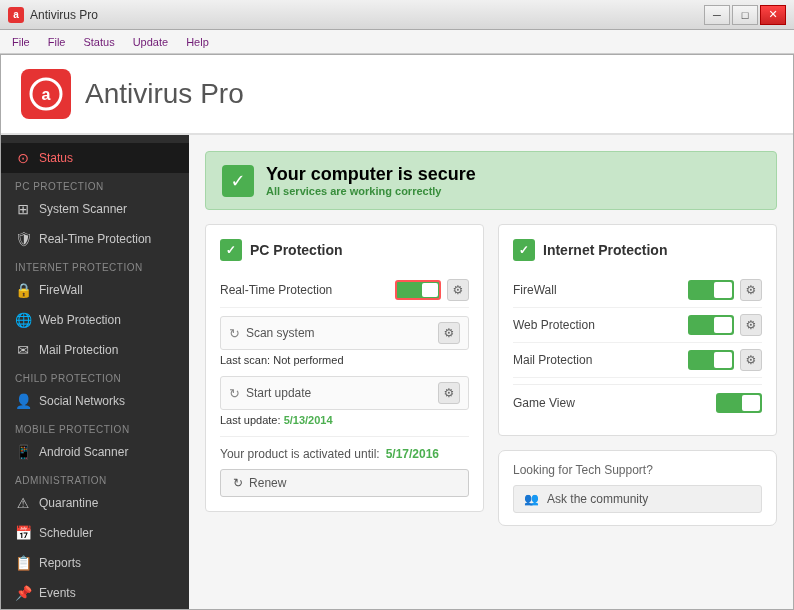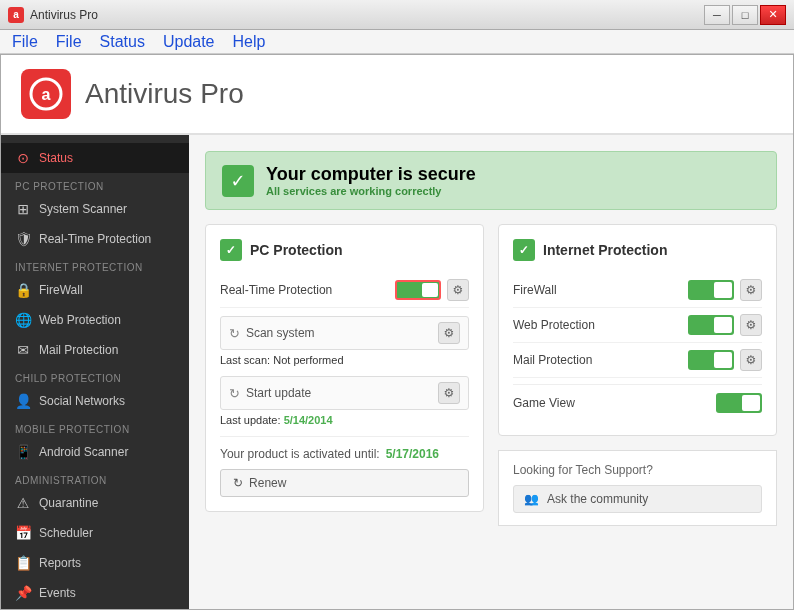--- a/index.html
+++ b/index.html
@@ -25,21 +25,21 @@
     
     .menu-bar {
       background: #f5f5f5;
       height: 24px;
       display: flex;
       align-items: center;
       padding: 0 4px;
       border-bottom: 1px solid #ccc;
       gap: 2px;
     }
-    .menu-item { padding: 2px 8px; font-size: 16px; color: #1d4ed8; cursor: pointer; }
+    .menu-item { padding: 2px 8px; font-size: 11px; color: #701a75; cursor: pointer; }
 
     
     .app-window {
       background: white;
       border: 1px solid #aaa;
       height: 556px;
       display: flex;
       flex-direction: column;
     }
 
@@ -254,21 +254,21 @@
       border-radius: 2px;
       position: absolute;
       top: 2px;
       right: 2px;
     }
 
     
     .tech-support-card {
       background: white;
       border: 1px solid #ddd;
-      border-radius: 0;
+      border-radius: 7px;
       padding: 12px 14px;
     }
     .tech-label { font-size: 12px; color: #666; margin-bottom: 8px; }
     .community-btn {
       display: flex;
       align-items: center;
       gap: 8px;
       padding: 6px 10px;
       background: #f0f0f0;
       border: 1px solid #ddd;
@@ -441,21 +441,21 @@
             <div>
               <div class="action-row">
                 <div class="action-row-left">
                   <span class="action-icon">↻</span>
                   <span>Start update</span>
                 </div>
                 <div class="gear-btn">⚙</div>
               </div>
               <div class="scan-info">
                 <span>Last update:</span>
-                <span style="color: #4caf50; font-weight: bold;">5/14/2014</span>
+                <span style="color: #4caf50; font-weight: bold;">5/13/2014</span>
               </div>
             </div>
 
             <div style="border-top: 1px solid #eee; padding-top: 10px; margin-top: 4px;">
               <div class="activation-row">
                 <span>Your product is activated until:</span>
                 <span class="activation-date">5/17/2016</span>
               </div>
               <button class="renew-btn">
                 <span>↻</span>

